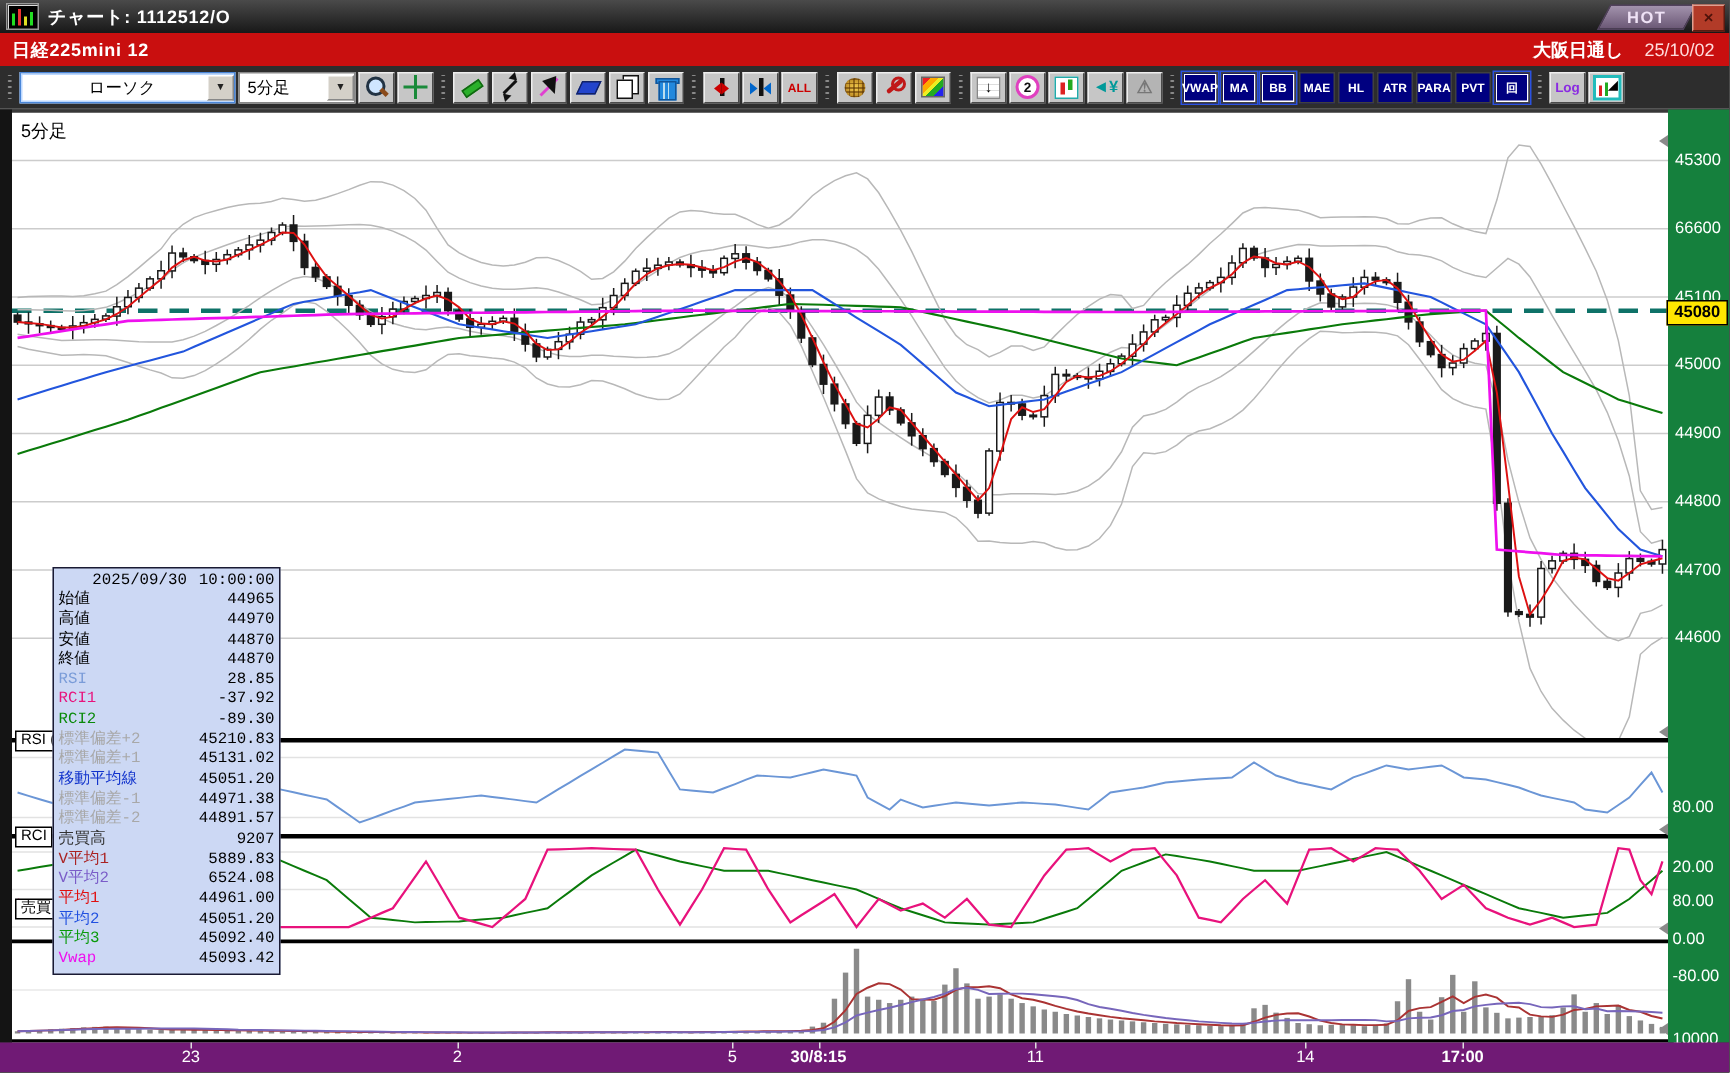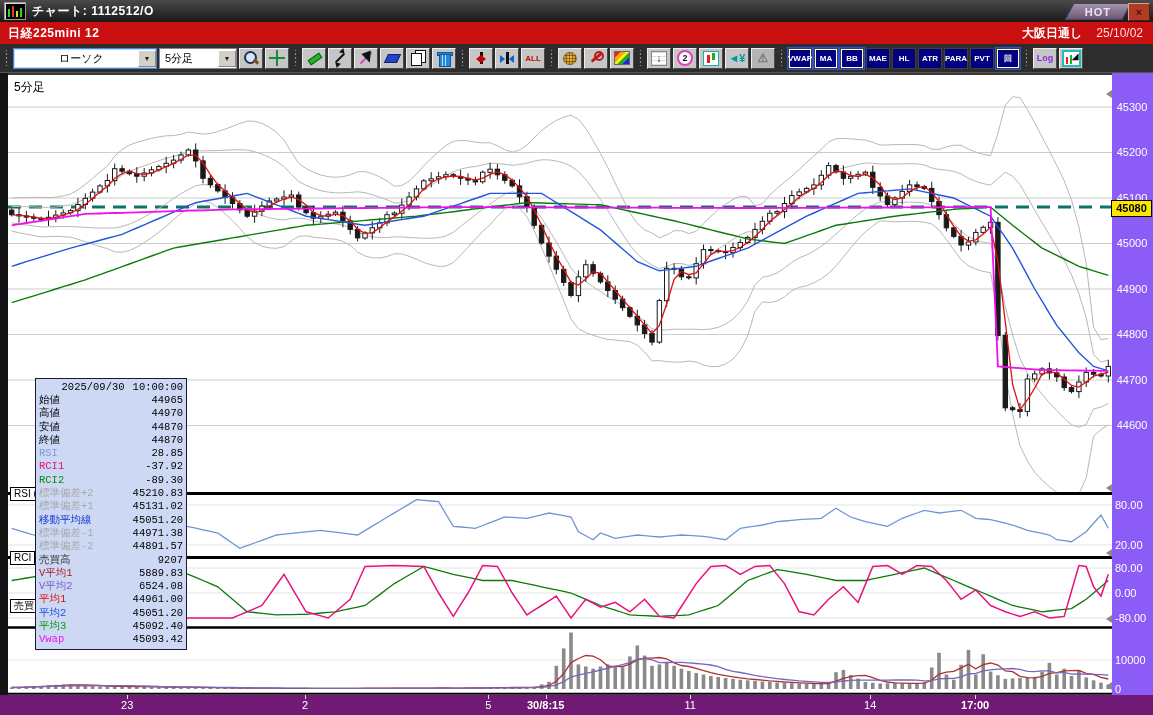--- a/index.html
+++ b/index.html
@@ -85,23 +85,23 @@
   .ic-colorset{width:15px;height:13px;border:2px solid #2bb;background:#fff;position:relative;}
   .ic-colorset .b1{position:absolute;left:2px;bottom:1px;width:2px;height:7px;background:#d22;}
   .ic-colorset .b2{position:absolute;left:6px;bottom:1px;width:2px;height:9px;background:#2a2;}
   .ic-colorset .ar{position:absolute;right:0px;top:0px;color:#000;font-size:8px;font-weight:bold;}
   
   .left-strip{position:absolute;left:0;top:73px;width:8px;height:622px;background:#141414;}
   #chart-svg{position:absolute;left:8px;top:75px;}
   .panel-chip{position:absolute;background:#fff;border:1px solid #000;color:#000;font-size:10px;
     padding:0 3px;height:12px;line-height:12px;z-index:5;}
   .tf-label{position:absolute;left:14px;top:79px;color:#000;font-size:12px;z-index:4;}
-  .price-axis{position:absolute;left:1112px;top:73px;width:41px;height:622px;background:#8b5cf6;z-index:6;}
+  .price-axis{position:absolute;left:1112px;top:73px;width:41px;height:622px;background:#15803d;z-index:6;}
   .pa-lab{position:absolute;left:0;width:40px;text-align:center;color:#fff;font-size:11px;}
-  .pa-sub{position:absolute;left:3px;color:#fff;font-size:11px;text-align:left;}
+  .pa-sub{position:absolute;left:3px;color:#fff;font-size:11px;text-align:left;margin-top:33px;}
   .price-tag{position:absolute;left:-1px;width:39px;height:15px;background:#ffe600;border:1px solid #000;
     color:#000;font-size:11px;font-weight:bold;text-align:center;line-height:14px;z-index:7;}
   .time-axis{position:absolute;left:0;top:695px;width:1153px;height:20px;background:#701a75;z-index:6;}
   .ta-lab{position:absolute;top:4px;transform:translateX(-50%);color:#fff;font-size:11px;}
   .ta-lab.bold{font-weight:bold;}
   .ta-tick{position:absolute;top:0;width:1px;height:4px;background:#ddd;}
   .scroll-arrow{position:absolute;left:1102px;width:0;height:0;border:4px solid transparent;border-right:6px solid #8a8a8a;z-index:6;}
   
   .tooltip{position:absolute;left:35px;top:378px;width:152px;background:#ccd8f4;border:1px solid #1a1a33;
     z-index:10;padding:1px 3px 2px 3px;box-sizing:border-box;font-family:"Liberation Mono",monospace;}
@@ -795,21 +795,21 @@
       <line x1="8" y1="627.5" x2="1112" y2="627.5" stroke="#000" stroke-width="2.5"></line>
       <line x1="8" y1="693.8" x2="1112" y2="693.8" stroke="#000" stroke-width="2"></line>
     </svg>
   <div class="tf-label">5分足</div>
   <div class="panel-chip" style="left:10px;top:487px;">RSI (</div>
   <div class="panel-chip" style="left:10px;top:551px;">RCI</div>
   <div class="panel-chip" style="left:10px;top:599px;">売買</div>
 
   <div class="price-axis" id="price-axis">
       <div class="pa-lab" style="top: 27.5px;">45300</div>
-      <div class="pa-lab" style="top: 73px;">45200</div>
+      <div class="pa-lab" style="top: 73px;">66600</div>
       <div class="pa-lab" style="top: 118.5px;">45100</div>
       <div class="pa-lab" style="top: 164px;">45000</div>
       <div class="pa-lab" style="top: 209.5px;">44900</div>
       <div class="pa-lab" style="top: 255px;">44800</div>
       <div class="pa-lab" style="top: 300.5px;">44700</div>
       <div class="pa-lab" style="top: 346px;">44600</div>
       <div class="pa-sub" style="top: 425.5px;">80.00</div>
       <div class="pa-sub" style="top: 465.5px;">20.00</div>
       <div class="pa-sub" style="top: 488.5px;">80.00</div>
       <div class="pa-sub" style="top: 513.5px;">0.00</div>

